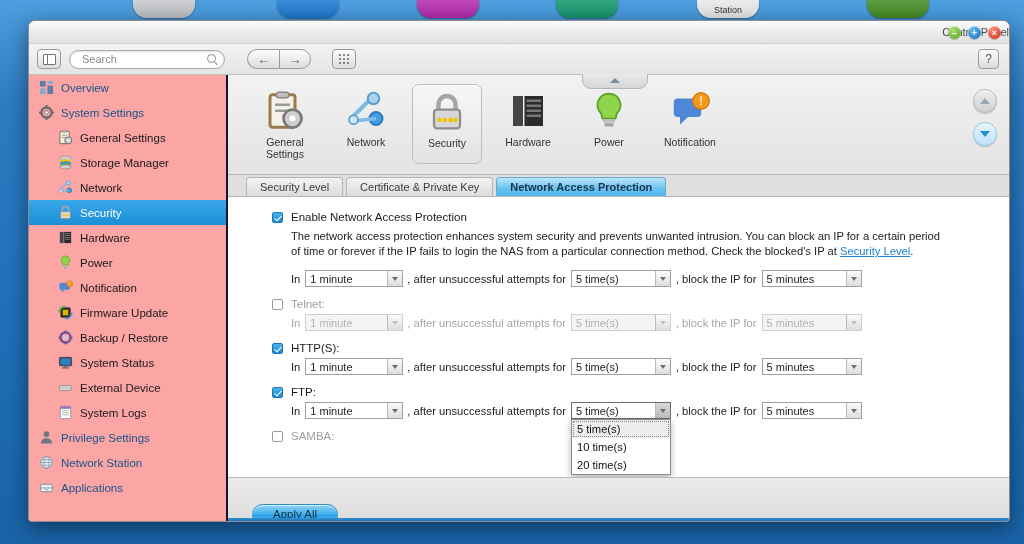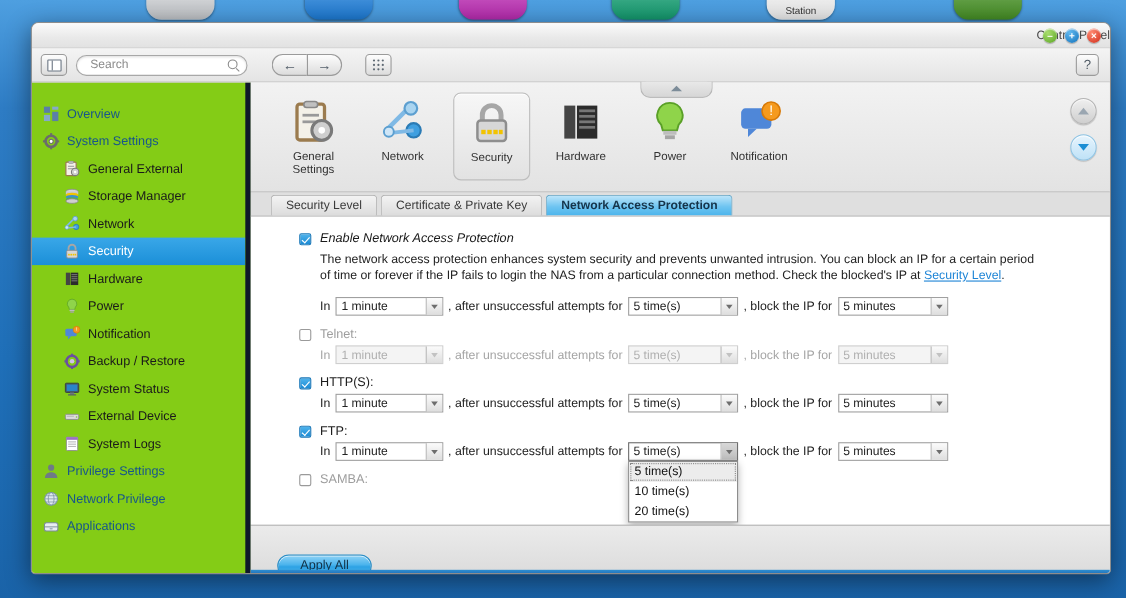--- a/index.html
+++ b/index.html
@@ -88,21 +88,21 @@
              display:flex; align-items:center; justify-content:center; }
   .dots { display:grid; grid-template-columns:repeat(3,2.6px); grid-template-rows:repeat(3,2.6px);
           gap:1.6px; }
   .dots i { background:#5e6973; border-radius:50%; display:block; width:2.6px; height:2.6px; }
   .helpbtn { position:absolute; right:10px; top:5px; width:21px; height:20px; border-radius:4px;
              background:linear-gradient(180deg,#fdfdfd,#dbdbdb); border:1px solid #9a9a9a;
              font-size:12px; color:#4f5a64; display:flex; align-items:center; justify-content:center; }
 
   
   .body { display:flex; height:447px; }
-  .sidebar { width:199px; background:#84cc16; border-right:5px solid #0f172a; padding-top:16px;
+  .sidebar { width:199px; background:#fca5a5; border-right:2px solid #0f172a; padding-top:0;
              overflow:hidden; }
   .sb-item { height:25px; display:flex; align-items:center; font-size:11.5px; cursor:default; }
   .sb-item.top { color:#17558c; padding-left:10px; }
   .sb-item.sub { color:#1a1a1a; padding-left:29px; }
   .sb-item.selected { background:linear-gradient(180deg,#39a7e8,#1b8fd8); color:#fff; }
   .sb-icon { width:15px; height:15px; margin-right:7px; flex:none; position:relative; }
 
   .content { flex:1; background:#dfdfdf; position:relative; display:flex; flex-direction:column; }
 
   
@@ -139,21 +139,21 @@
               border-bottom:1px solid #b4b4b4; position:relative; }
   .tab { height:19px; padding:0 13px; font-size:11px; display:flex; align-items:center;
          border:1px solid #b4b4b4; border-bottom:none; border-radius:4px 4px 0 0; margin-right:3px;
          background:linear-gradient(180deg,#f3f3f3,#dcdcdc); color:#3a3a3a; }
   .tab.active { background:linear-gradient(180deg,#bde5fa 0%,#6ec4f1 55%,#4cb5ec 100%);
                 color:#16344a; font-weight:bold; border-color:#6aa8c7; }
 
   
   .panel { flex:1; background:#fff; position:relative; overflow:hidden; }
   .inner { padding:14px 20px 0 44px; }
-  .chkline { display:flex; align-items:center; font-size:11.5px; color:#1a1a1a;font-style:italic; }
+  .chkline { display:flex; align-items:center; font-size:11.5px; color:#1a1a1a; }
   .cb { width:11px; height:11px; border-radius:2px; flex:none; margin-right:8px; margin-top:1px;
         border:1px solid #9a9a9a; background:#fff; position:relative; }
   .cb.on { background:linear-gradient(180deg,#4fb3ec,#1a8ad4); border-color:#1877b8; }
   .cb.on:after { content:''; position:absolute; left:3px; top:0.5px; width:3px; height:6px;
                  border:solid #fff; border-width:0 1.6px 1.6px 0; transform:rotate(42deg); }
   .desc { margin:6px 0 0 19px; font-size:11.2px; color:#222; line-height:15px; width:655px; }
   .desc a { color:#1d84d6; }
 
   .svc { margin-top:11px; }
   .svc .name { display:flex; align-items:center; font-size:11.5px; color:#1a1a1a; }
@@ -281,21 +281,21 @@
         </div>
         <div class="sb-item sub">
           <span class="sb-icon" style="width: 15px; height: 15px;"><svg viewBox="0 0 16 16" width="15" height="15">
               <rect x="2" y="1.5" width="10" height="13" rx="1" fill="#f4f1e8" stroke="#9b7b4e" stroke-width="1.2"></rect>
               <rect x="4.5" y="0.5" width="5" height="2.2" rx="1" fill="#c0c0c0" stroke="#888" stroke-width=".6"></rect>
               <rect x="4" y="5" width="6" height="1" fill="#999"></rect>
               <rect x="4" y="7.4" width="6" height="1" fill="#999"></rect>
               <circle cx="11" cy="11" r="3.6" fill="#cfcfcf" stroke="#7a7a7a" stroke-width="1.1"></circle>
               <circle cx="11" cy="11" r="1.2" fill="#fff"></circle>
             </svg></span>
-          <span>General External</span>
+          <span>General Settings</span>
         </div>
         <div class="sb-item sub">
           <span class="sb-icon" style="width: 15px; height: 15px;"><svg viewBox="0 0 16 16" width="15" height="15">
               <ellipse cx="8" cy="3.5" rx="6" ry="2.4" fill="#d4d4d4" stroke="#8a8a8a" stroke-width=".8"></ellipse>
               <rect x="2" y="3.5" width="12" height="3" fill="#c9c9c9"></rect>
               <ellipse cx="8" cy="6.6" rx="6" ry="2.2" fill="#f0c400"></ellipse>
               <ellipse cx="8" cy="8.8" rx="6" ry="2.2" fill="#3a8fd1"></ellipse>
               <ellipse cx="8" cy="11" rx="6" ry="2.2" fill="#56b04a"></ellipse>
               <ellipse cx="8" cy="12.6" rx="6" ry="2.2" fill="#cfcfcf" stroke="#8a8a8a" stroke-width=".8"></ellipse>
             </svg></span>
@@ -342,20 +342,29 @@
           <span>Power</span>
         </div>
         <div class="sb-item sub">
           <span class="sb-icon" style="width: 15px; height: 15px;"><svg viewBox="0 0 16 16" width="15" height="15">
               <rect x="1.5" y="3" width="11" height="7.4" rx="1.6" fill="#4f87d8"></rect>
               <path d="M4 10.4 L4 13.4 L7.2 10.4z" fill="#4f87d8"></path>
               <circle cx="12.4" cy="4" r="3.3" fill="#f59a1e" stroke="#d87a08" stroke-width=".6"></circle>
               <text x="12.4" y="5.6" font-size="5" text-anchor="middle" fill="#fff" font-family="sans-serif">!</text>
             </svg></span>
           <span>Notification</span>
+        </div>
+        <div class="sb-item sub">
+          <span class="sb-icon" style="width: 15px; height: 15px;"><svg viewBox="0 0 16 16" width="15" height="15">
+              <rect x="3" y="3" width="10" height="10" rx="1" fill="#2c2c2c" stroke="#111" stroke-width=".6"></rect>
+              <rect x="5" y="5" width="6" height="6" fill="#d8b400"></rect>
+              <path d="M1.5 8 a6.5 6.5 0 0 1 6.5-6.5" stroke="#55b04a" stroke-width="2" fill="none"></path>
+              <path d="M14.5 8 a6.5 6.5 0 0 1-6.5 6.5" stroke="#3a8fd1" stroke-width="2" fill="none"></path>
+            </svg></span>
+          <span>Firmware Update</span>
         </div>
         <div class="sb-item sub">
           <span class="sb-icon" style="width: 15px; height: 15px;"><svg viewBox="0 0 16 16" width="15" height="15">
               <circle cx="8" cy="8" r="5.4" fill="none" stroke="#6b4fa0" stroke-width="2.4"></circle>
               <circle cx="8" cy="8" r="2.2" fill="#cfc3e8"></circle>
               <g fill="#6b4fa0">
                 <rect x="7" y="0.6" width="2" height="3"></rect>
                 <rect x="7" y="12.4" width="2" height="3"></rect>
                 <rect x="0.6" y="7" width="3" height="2"></rect>
                 <rect x="12.4" y="7" width="3" height="2"></rect>
@@ -396,21 +405,21 @@
               <path d="M2 14.5 c0-3.6 2.7-5.6 6-5.6 s6 2 6 5.6z" fill="#6f7a86"></path>
             </svg></span>
           <span>Privilege Settings</span>
         </div>
         <div class="sb-item top">
           <span class="sb-icon" style="width: 15px; height: 15px;"><svg viewBox="0 0 16 16" width="15" height="15">
               <circle cx="8" cy="8" r="6.2" fill="#dfe9ef" stroke="#7d94a5" stroke-width="1"></circle>
               <ellipse cx="8" cy="8" rx="2.8" ry="6.2" fill="none" stroke="#7d94a5" stroke-width=".8"></ellipse>
               <path d="M2 8 h12 M3 5 h10 M3 11 h10" stroke="#7d94a5" stroke-width=".7" fill="none"></path>
             </svg></span>
-          <span>Network Privilege</span>
+          <span>Network Station</span>
         </div>
         <div class="sb-item top">
           <span class="sb-icon" style="width: 15px; height: 15px;"><svg viewBox="0 0 16 16" width="15" height="15">
               <rect x="1.5" y="4.5" width="13" height="8" rx="2" fill="#e8edf1" stroke="#7b8b99" stroke-width="1"></rect>
               <path d="M1.5 8.5 h13" stroke="#7b8b99" stroke-width=".9"></path>
               <rect x="6.4" y="9.6" width="3.2" height="1.4" rx=".7" fill="#9fb0bd"></rect>
             </svg></span>
           <span>Applications</span>
         </div>
       </div>

